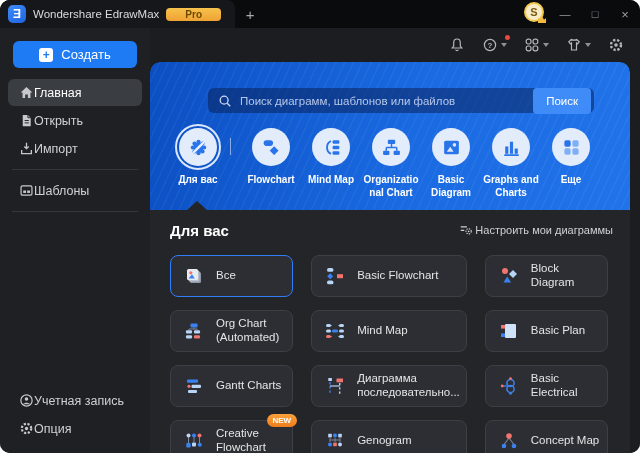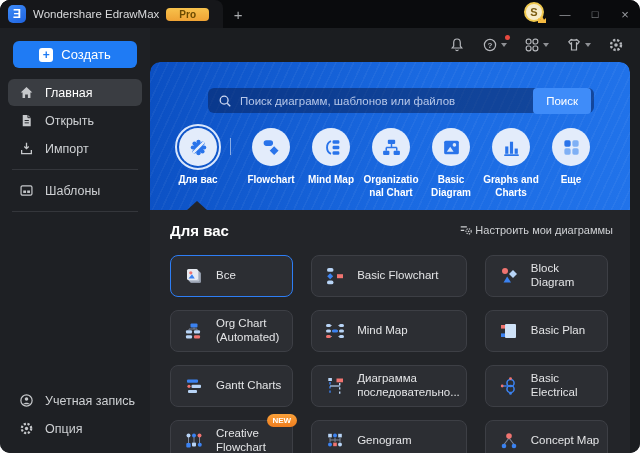--- a/index.html
+++ b/index.html
@@ -9,36 +9,36 @@
     border-radius:10px;background:#1b1d20;
     font-family:"Liberation Sans","DejaVu Sans",sans-serif;color:#d6d8da;font-size:12px;
   }
   
   #titlebar{height:28px;background:#0a0b0d;display:flex;align-items:stretch;}
   .tab{display:flex;align-items:center;gap:7px;background:#16171a;padding:0 14px 0 8px;border-radius:8px 8px 0 0;}
   .logo-sq{width:18px;height:18px;border-radius:5px;background:linear-gradient(145deg,#3f8cf8,#1e63e0);
     color:#fff;font-weight:bold;font-size:12px;display:flex;align-items:center;justify-content:center;}
   .app-title{color:#d9dadc;font-size:11.5px;}
   .pro-badge{background:linear-gradient(#f7c24c,#efa234);color:#6b4a00;font-weight:bold;font-size:10px;
-    padding:1px 13px;border-radius:4px;}
+    padding:1px 19px;border-radius:4px;}
   .newtab-btn{width:30px;display:flex;align-items:center;justify-content:center;color:#a9abae;font-size:15px;cursor:default;}
   #titlebar .spacer{flex:1;}
   .avatar{width:20px;height:20px;border-radius:50%;background:#f7ecc9;border:2px solid #f0c94f;margin:2px 6px 0 0;
     color:#7a5b10;font-weight:bold;font-size:11px;display:flex;align-items:center;justify-content:center;position:relative;}
   .crown{position:absolute;right:-4px;bottom:-3px;width:8px;height:7px;background:#f5b940;
     clip-path:polygon(0 100%,0 30%,25% 55%,50% 0,75% 55%,100% 30%,100% 100%);}
   .win-ctl{width:30px;display:flex;align-items:center;justify-content:center;color:#9a9da1;font-size:11px;}
   
   #body-row{display:flex;height:425px;}
   #sidebar{width:150px;background:#1e2024;display:flex;flex-direction:column;flex-shrink:0;}
   .create-btn{margin:13px 13px 10px 13px;height:27px;background:#1f7bf4;border-radius:6px;color:#fff;
     display:flex;align-items:center;justify-content:center;gap:8px;font-size:13px;}
   .plus-box{width:14px;height:14px;background:#fff;border-radius:3px;color:#1f7bf4;font-weight:bold;font-size:12px;
     display:flex;align-items:center;justify-content:center;line-height:1;}
-  .nav-item{height:27px;margin:1px 8px;padding-left:10px;border-radius:6px;display:flex;align-items:center;gap:11px;
+  .nav-item{height:27px;margin:1px 8px;padding-left:10px;border-radius:6px;display:flex;align-items:center;
     color:#cfd1d4;font-size:12.5px;}
   .nav-item.active{background:#3a3d42;color:#fff;}
   .nav-ic{width:16px;height:16px;display:flex;align-items:center;justify-content:center;}
   .side-div{height:1px;background:#34363b;margin:7px 12px;}
   #side-spacer{flex:1;}
   #side-bottom{padding-bottom:10px;}
   
   #main{flex:1;display:flex;flex-direction:column;background:#1b1d20;min-width:0;}
   #toolbar{height:34px;display:flex;align-items:center;justify-content:flex-end;gap:17px;padding-right:16px;}
   .tb-icon{position:relative;color:#b5b7bb;display:flex;align-items:center;}

